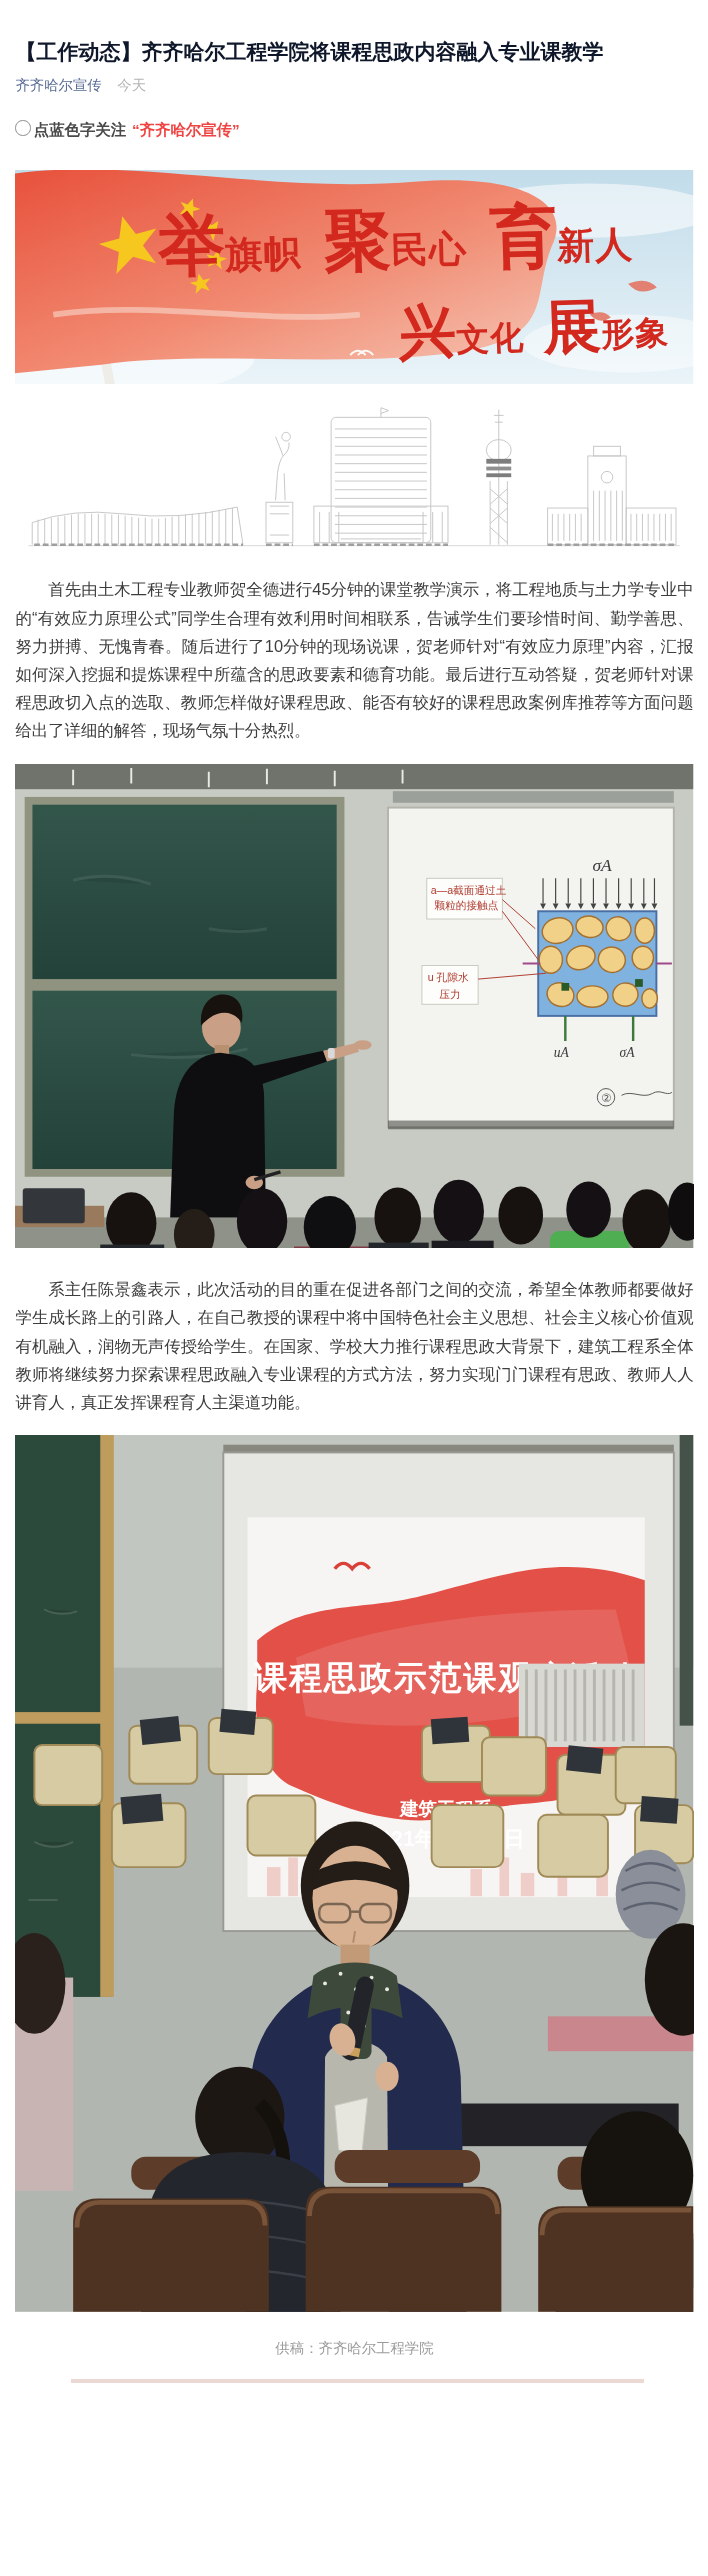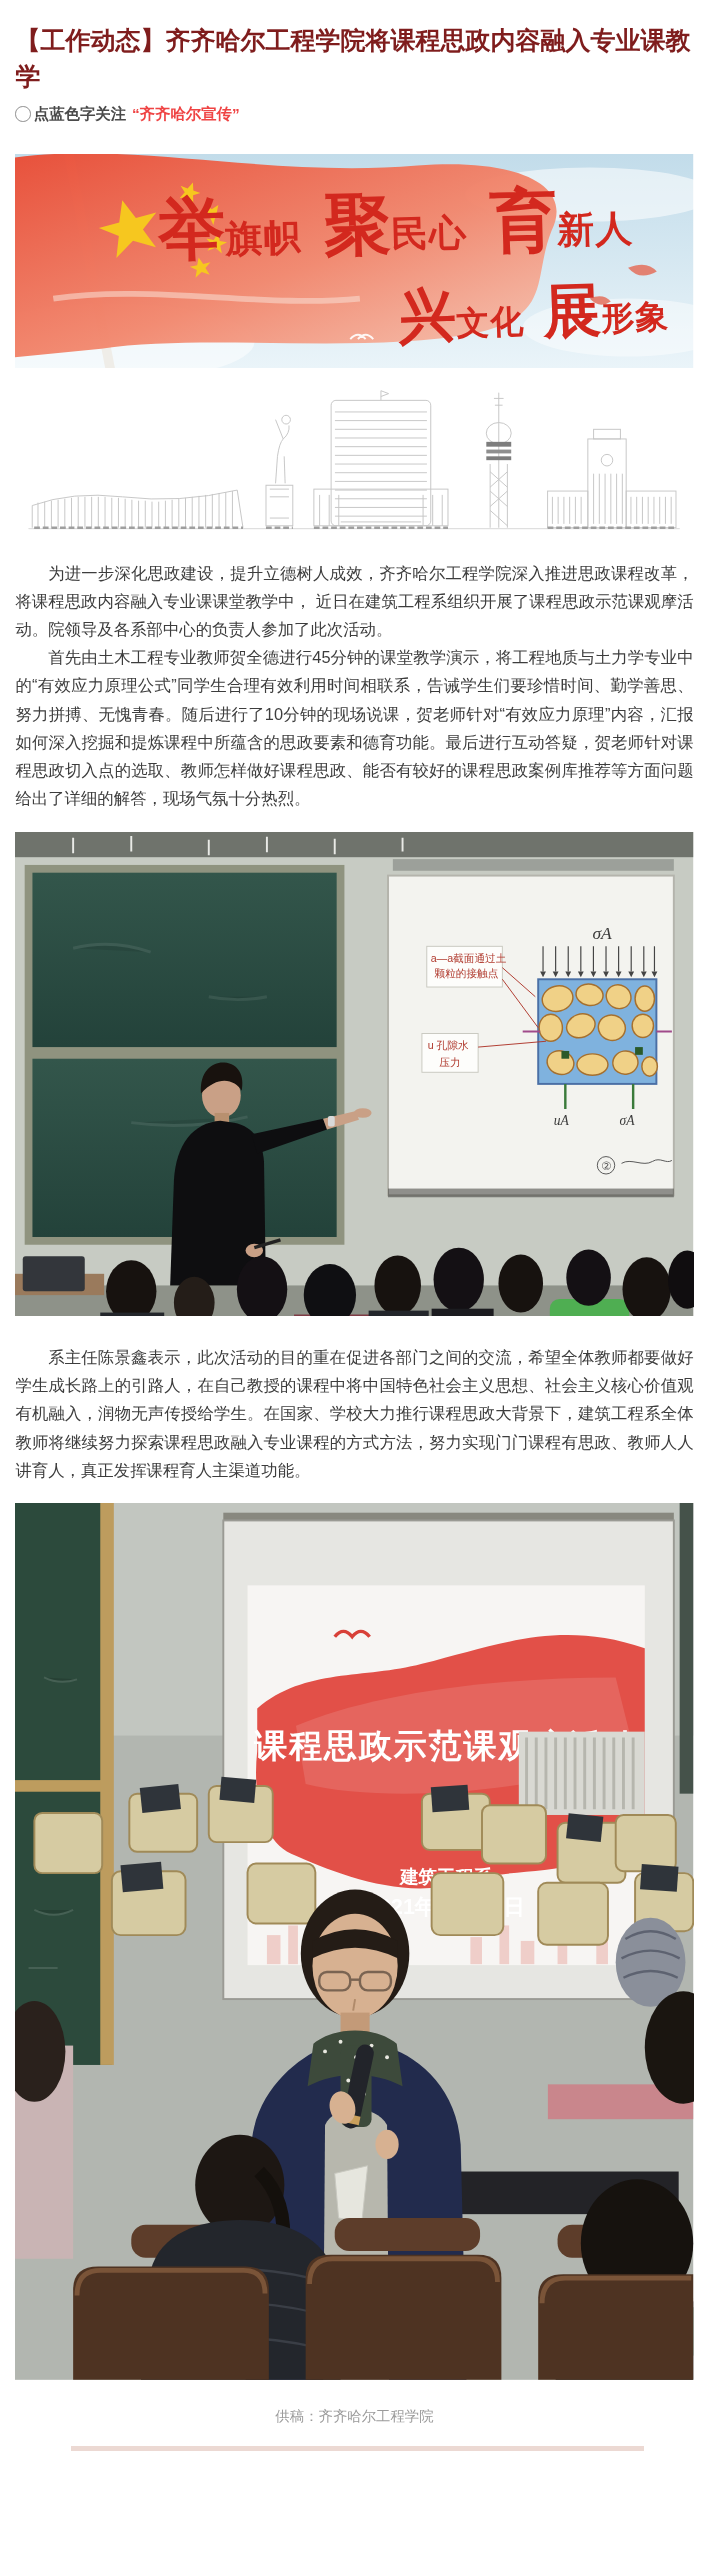--- a/index.html
+++ b/index.html
@@ -1,24 +1,24 @@
 <!DOCTYPE html>
 <html><head>
 <meta charset="utf-8">
 <style>
   html,body{margin:0;padding:0;background:#ffffff;}
   body{width:709px;font-family:"Liberation Sans",sans-serif;color:#3d3d3d;}
   .content{padding:0 15.4px;}
 
-  .title{font-size:25px;font-weight:bold;color:#7f1d1d;line-height:1.42;padding-top:23px;margin:0 0 9.6px 0;}
+  .title{font-size:21px;font-weight:bold;color:#0f172a;line-height:1.42;padding-top:37px;margin:0 0 9.6px 0;}
   .meta{font-size:14.4px;margin-bottom:25px;}
   .author{color:#576b95;margin-right:11.6px;cursor:pointer;}
   .date{color:#b5b5b5;}
 
-  .follow-line{font-size:15.4px;font-weight:bold;color:#4a4a4a;margin:0 0 29px 0;display:flex;align-items:center;}
+  .follow-line{font-size:15.4px;font-weight:bold;color:#4a4a4a;margin:0 0 29px 0;display:flex;}
   .follow-circle{display:inline-block;width:13.5px;height:13.5px;border:1.9px solid #8f8f8f;border-radius:50%;margin-right:2.9px;flex:0 0 auto;}
   .follow-acct{color:#ef4444;margin-left:5.8px;}
 
   .banner{position:relative;height:214px;overflow:hidden;margin-bottom:15.4px;}
   .banner svg{display:block;width:100%;height:100%;}
   .banner-l1{position:absolute;left:143px;top:39px;display:flex;align-items:flex-end;gap:23px;
     color:#d3281e;font-weight:bold;transform:rotate(-1.5deg);font-family:"Liberation Serif",serif;}
   .banner-l2{position:absolute;left:383px;top:131px;display:flex;align-items:flex-end;gap:19px;
     color:#d3281e;font-weight:bold;transform:rotate(-2deg);font-family:"Liberation Serif",serif;}
   .cal-big{font-size:67px;line-height:.95;}
@@ -37,20 +37,24 @@
   .credit{text-align:center;color:#9b9b9b;font-size:14.4px;margin:0 0 20px 0;line-height:1.35;}
   .bottom-bar{height:4.8px;background:#ecd9d3;margin:0 50px 0 56px;}
 </style>
 </head>
 <body>
 
 <div class="content">
 
   <h1 class="title">【工作动态】齐齐哈尔工程学院将课程思政内容融入专业课教学</h1>
 
+  <div class="meta">
+    <span class="author">齐齐哈尔宣传</span>
+    <span class="date">今天</span>
+  </div>
 
   <div class="follow-line">
     <span class="follow-circle"></span>
     <span>点蓝色字关注</span>
     <span class="follow-acct">“齐齐哈尔宣传”</span>
   </div>
 
   <div class="banner">
     <svg viewBox="0 0 708 222" preserveAspectRatio="none">
       <defs>
@@ -139,21 +143,20 @@
           <rect x="556" y="112" width="42" height="38"></rect>
           <rect x="638" y="112" width="52" height="38"></rect>
           <path d="M561,118 V146 M567,118 V146 M573,118 V146 M579,118 V146 M585,118 V146 M591,118 V146 M643,118 V146 M649,118 V146 M655,118 V146 M661,118 V146 M667,118 V146 M673,118 V146 M679,118 V146 M685,118 V146"></path>
         </g>
         <path d="M14,151 L694,151" stroke="#d6d6d6"></path>
         <path d="M20,150 H238 M262,150 H290 M312,150 H452 M556,150 H690" stroke="#9a9a9a" stroke-width="2.5" stroke-dasharray="6 3"></path>
       </g>
     </svg>
   </div>
 
-  <p class="body-para">为进一步深化思政建设，提升立德树人成效，齐齐哈尔工程学院深入推进思政课程改革，将课程思政内容融入专业课课堂教学中， 近日在建筑工程系组织开展了课程思政示范课观摩活动。院领导及各系部中心的负责人参加了此次活动。</p>
   <p class="body-para">首先由土木工程专业教师贺全德进行45分钟的课堂教学演示，将工程地质与土力学专业中的“有效应力原理公式”同学生合理有效利用时间相联系，告诫学生们要珍惜时间、勤学善思、努力拼搏、无愧青春。随后进行了10分钟的现场说课，贺老师针对“有效应力原理”内容，汇报如何深入挖掘和提炼课程中所蕴含的思政要素和德育功能。最后进行互动答疑，贺老师针对课程思政切入点的选取、教师怎样做好课程思政、能否有较好的课程思政案例库推荐等方面问题给出了详细的解答，现场气氛十分热烈。</p>
 
   <div class="photo">
     <svg viewBox="0 0 700 500">
       <defs>
         <linearGradient id="board" x1="0" y1="0" x2="0" y2="1">
           <stop offset="0" stop-color="#33564b"></stop>
             <stop offset="1" stop-color="#23423a"></stop>
         </linearGradient>
       </defs>

